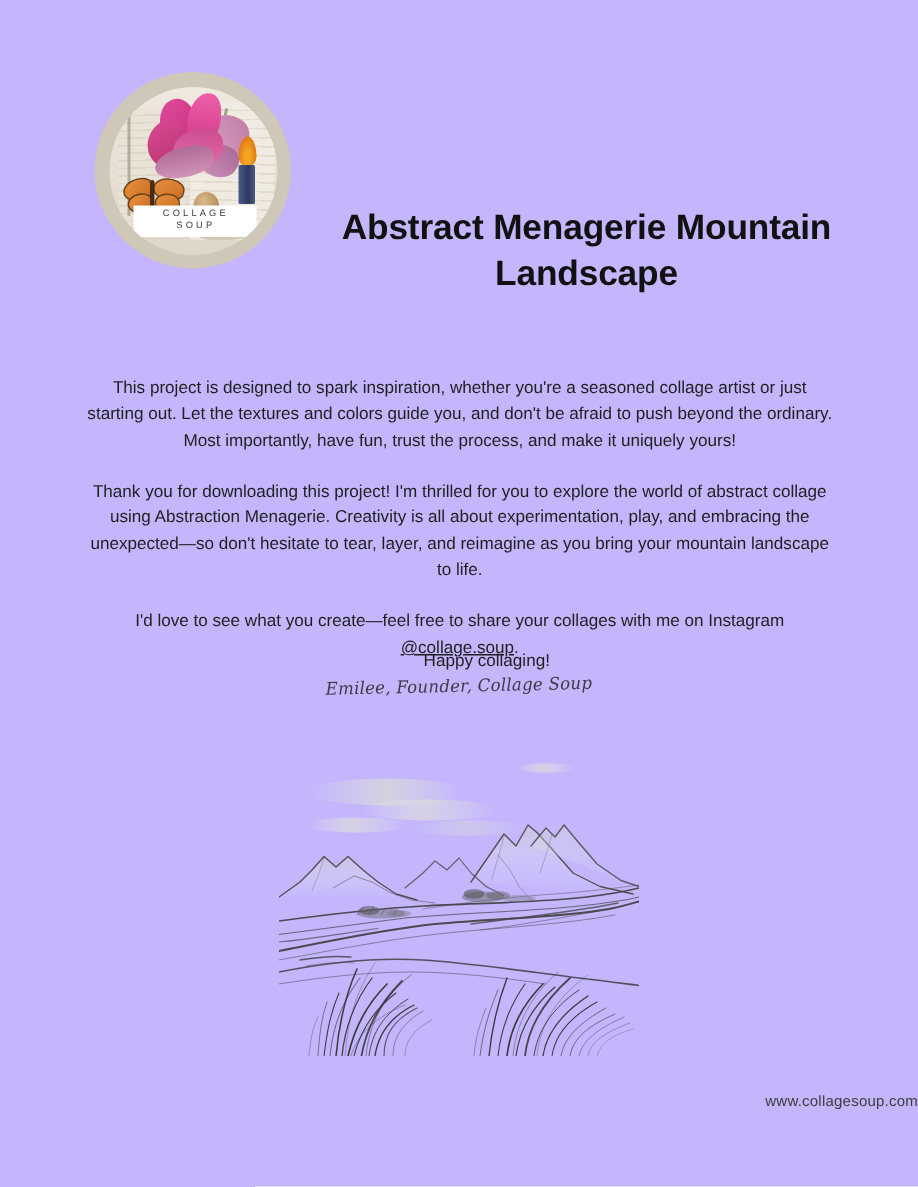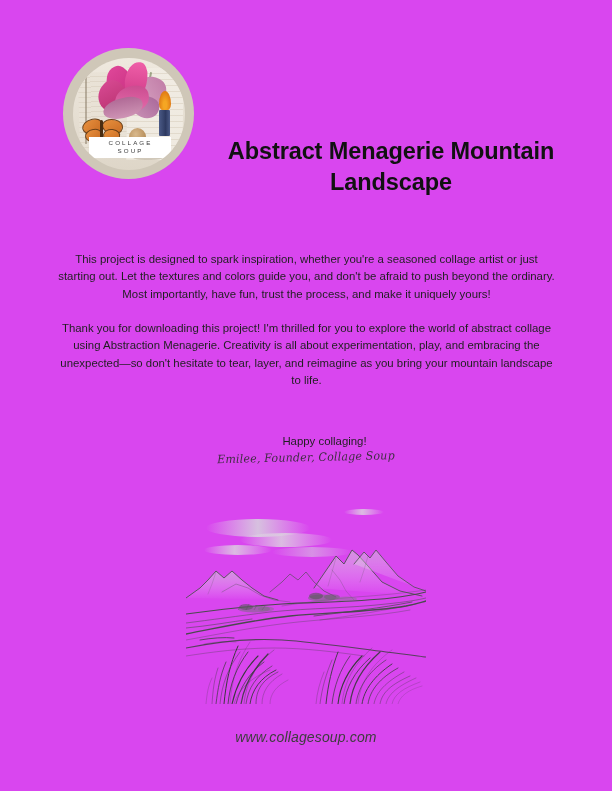--- a/index.html
+++ b/index.html
@@ -13,21 +13,21 @@
     height: 791px;
     position: relative;
     overflow: hidden;
     font-family: "Liberation Sans", sans-serif;
     color: #1c1c1c;
   }
 
   .page {
     position: absolute;
     inset: 0;
-    background: #d946ef;
+    background: #c4b5fd;
   }
 
   
   .header {
     position: absolute;
     top: 48px;
     left: 0;
     width: 612px;
     height: 165px;
   }
@@ -236,25 +236,24 @@
     height: 212px;
   }
   .sketch svg { display: block; width: 100%; height: 100%; }
 
   
   .footer {
     position: absolute;
     left: 0;
     top: 729px;
     width: 612px;
-    text-align: center;
-    font-size: 14px;
+    text-align: right;
+    font-size: 10px;
     color: #3d3d3d;
     letter-spacing: .15px;
-    font-style: italic;
   }
 </style>
 </head>
 <body>
 
 <div class="page">
 
   <div class="header">
 
     <div class="logo">
@@ -294,20 +293,21 @@
         </div>
       </div>
     </div>
 
     <div class="title">Abstract Menagerie Mountain Landscape</div>
   </div>
 
   <div class="content">
     <p class="para">This project is designed to spark inspiration, whether you're a seasoned collage artist or just starting out. Let the textures and colors guide you, and don't be afraid to push beyond the ordinary. Most importantly, have fun, trust the process, and make it uniquely yours!</p>
     <p class="para">Thank you for downloading this project! I'm thrilled for you to explore the world of abstract collage using Abstraction Menagerie. Creativity is all about experimentation, play, and embracing the unexpected—so don't hesitate to tear, layer, and reimagine as you bring your mountain landscape to life.</p>
+    <p class="para"><span>I'd love to see what you create—feel free to share your collages with me on Instagram </span><span class="ig-link">@collage.soup</span><span>.</span></p>
   </div>
 
   <div class="signoff">
     <div class="happy">Happy collaging!</div>
     <div class="signature">Emilee, Founder, Collage Soup</div>
   </div>
 
   <div class="sketch">
     <svg viewBox="0 0 240 212" xmlns="http://www.w3.org/2000/svg" aria-hidden="true">
       <defs>

